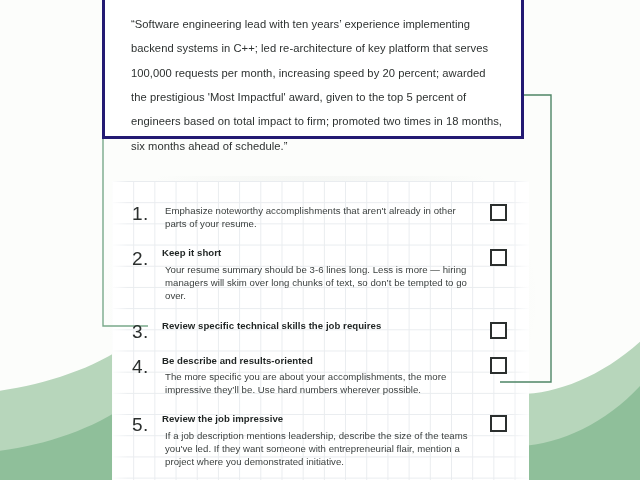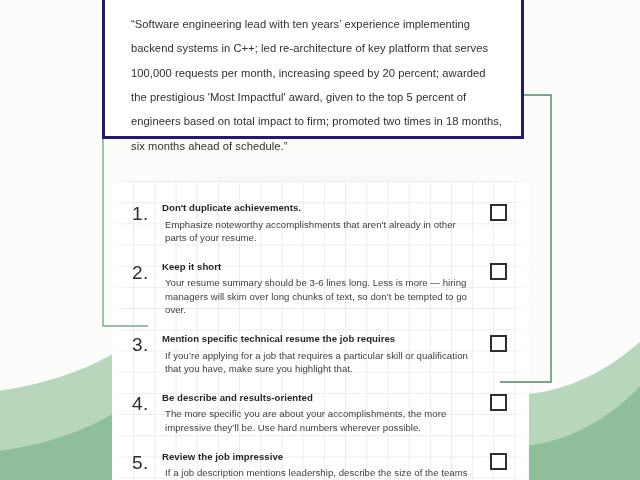--- a/index.html
+++ b/index.html
@@ -199,40 +199,38 @@
   <div id="quote-card">
     <p id="quote-text">“Software engineering lead with ten years’ experience implementing backend systems in C++; led re-architecture of key platform that serves 100,000 requests per month, increasing speed by 20 percent; awarded the prestigious 'Most Impactful' award, given to the top 5 percent of engineers based on total impact to firm; promoted two times in 18 months, six months ahead of schedule.”</p>
   </div>
 
   <div style="position:absolute; left:112px; top:181px; width:417px; height:299px; z-index:6;">
     <div id="tips-list">
 
       <div class="tip-row">
         <div class="tip-num">1.</div>
         <div class="tip-body">
-          <p class="tip-title">Don't duplicate achievements.</p>
           <p class="tip-desc">Emphasize noteworthy accomplishments that aren't already in other parts of your resume.</p>
         </div>
         <div class="tip-check"></div>
       </div>
 
       <div class="tip-row">
         <div class="tip-num">2.</div>
         <div class="tip-body">
           <p class="tip-title">Keep it short</p>
           <p class="tip-desc">Your resume summary should be 3-6 lines long. Less is more — hiring managers will skim over long chunks of text, so don’t be tempted to go over.</p>
         </div>
         <div class="tip-check"></div>
       </div>
 
       <div class="tip-row">
         <div class="tip-num">3.</div>
         <div class="tip-body">
-          <p class="tip-title">Mention specific technical resume the job requires</p>
-          <p class="tip-desc">If you’re applying for a job that requires a particular skill or qualification that you have, make sure you highlight that.</p>
+          <p class="tip-title">Review specific technical skills the job requires</p>
         </div>
         <div class="tip-check"></div>
       </div>
 
       <div class="tip-row">
         <div class="tip-num">4.</div>
         <div class="tip-body">
           <p class="tip-title">Be describe and results-oriented</p>
           <p class="tip-desc">The more specific you are about your accomplishments, the more impressive they’ll be. Use hard numbers wherever possible.</p>
         </div>

